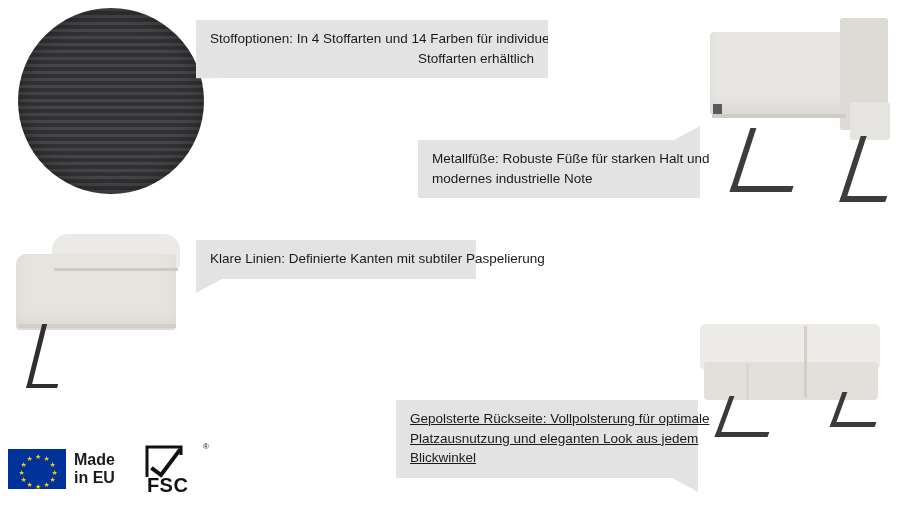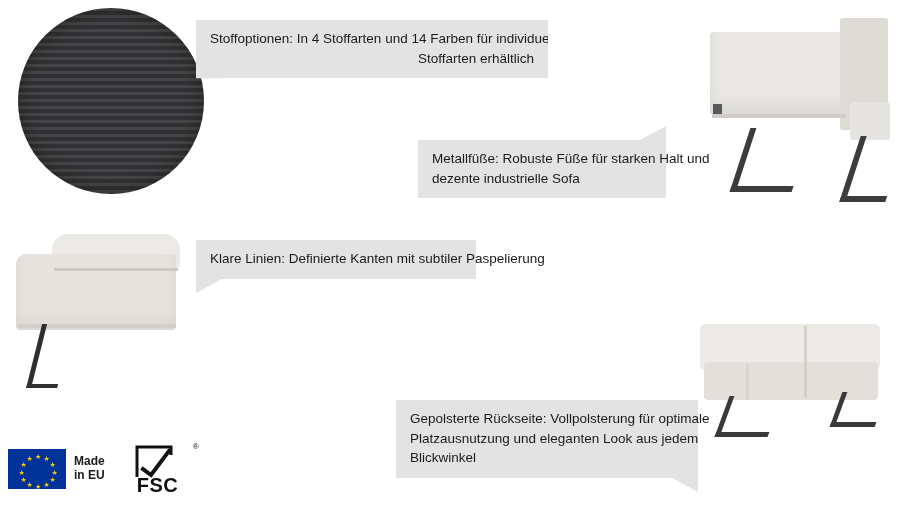--- a/index.html
+++ b/index.html
@@ -41,21 +41,21 @@
     position: absolute;
     left: 0; bottom: -14px;
     width: 0; height: 0;
     border-left: 0 solid transparent;
     border-top: 14px solid #e3e3e3;
     border-right: 26px solid transparent;
   }
 
   
   #callout-feet {
-    left: 418px; top: 140px; width: 248px;
+    left: 418px; top: 140px; width: 282px;
     text-align: left;
   }
   #callout-feet::before {
     content: "";
     position: absolute;
     right: 0; top: -14px;
     width: 0; height: 0;
     border-right: 0 solid transparent;
     border-bottom: 14px solid #e3e3e3;
     border-left: 26px solid transparent;
@@ -72,20 +72,21 @@
     left: 0; bottom: -14px;
     width: 0; height: 0;
     border-top: 14px solid #e3e3e3;
     border-right: 26px solid transparent;
   }
 
   
   #callout-back {
     left: 396px; top: 400px; width: 302px;
     text-align: left;
+    text-decoration: underline;
   }
   #callout-back::after {
     content: "";
     position: absolute;
     right: 0; bottom: -14px;
     width: 0; height: 0;
     border-top: 14px solid #e3e3e3;
     border-left: 26px solid transparent;
   }
 
@@ -215,21 +216,21 @@
     width: 58px; height: 40px;
     background: #003399;
   }
   #eu-flag .star {
     position: absolute;
     color: #FFCC00;
     font-size: 7px;
     line-height: 7px;
   }
   #eu-text {
-    font-size: 12px;
+    font-size: 16px;
     font-weight: bold;
     color: #1a1a1a;
     line-height: 1.15;
   }
   #fsc-wrap { position: relative; width: 70px; height: 56px; }
   #fsc-text {
     position: absolute; left: 6px; bottom: 0;
     font-size: 20px; font-weight: bold; color: #111;
     letter-spacing: 0.5px;
   }
@@ -272,21 +273,21 @@
     <div class="leg-b"></div>
   </div>
 
   <div class="callout" id="callout-fabric">
     <span class="line">Stoffoptionen: In 4 Stoffarten und 14 Farben für individuelle</span>
     <span class="line">Stoffarten erhältlich</span>
   </div>
 
   <div class="callout" id="callout-feet">
     <span class="line">Metallfüße: Robuste Füße für starken Halt und</span>
-    <span class="line">dezente industrielle Sofa</span>
+    <span class="line">modernes industrielle Note</span>
   </div>
 
   <div class="callout" id="callout-lines">
     <span class="line">Klare Linien: Definierte Kanten mit subtiler Paspelierung</span>
   </div>
 
   <div class="callout" id="callout-back">
     <span class="line">Gepolsterte Rückseite: Vollpolsterung für optimale</span>
     <span class="line">Platzausnutzung und eleganten Look aus jedem</span>
     <span class="line">Blickwinkel</span>

